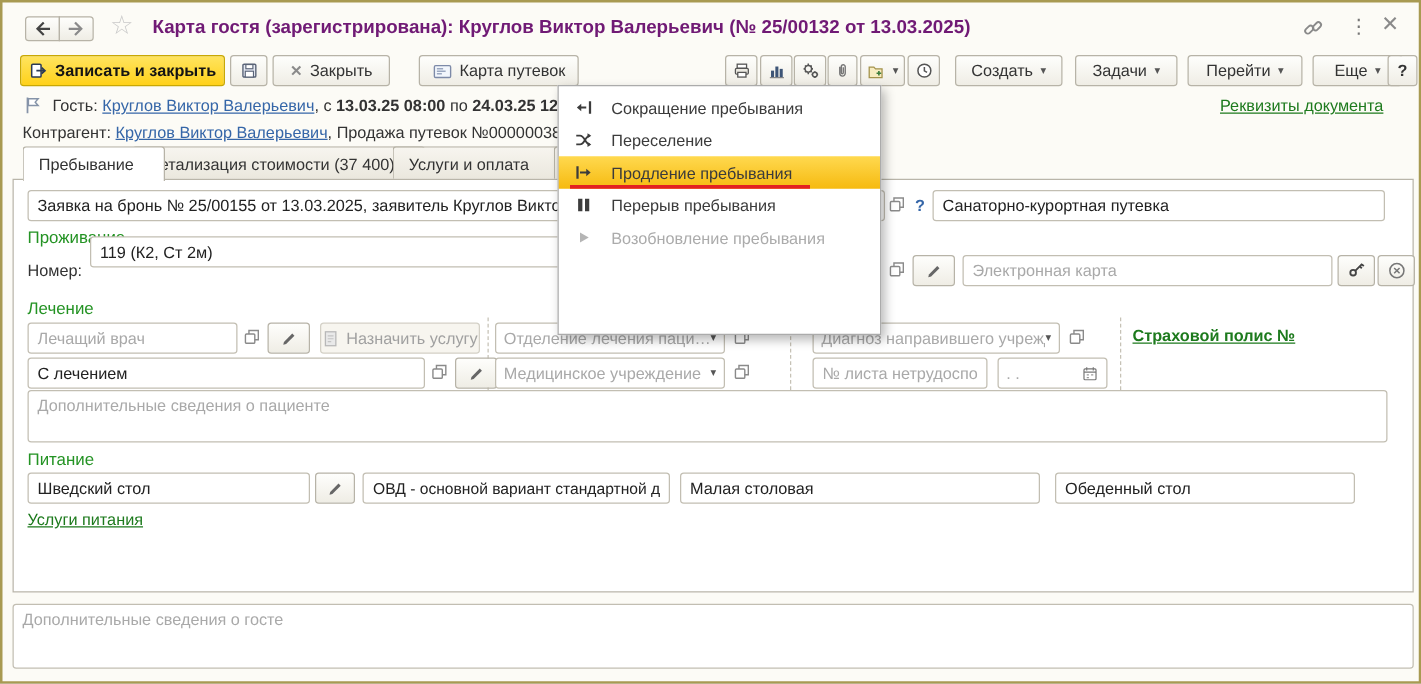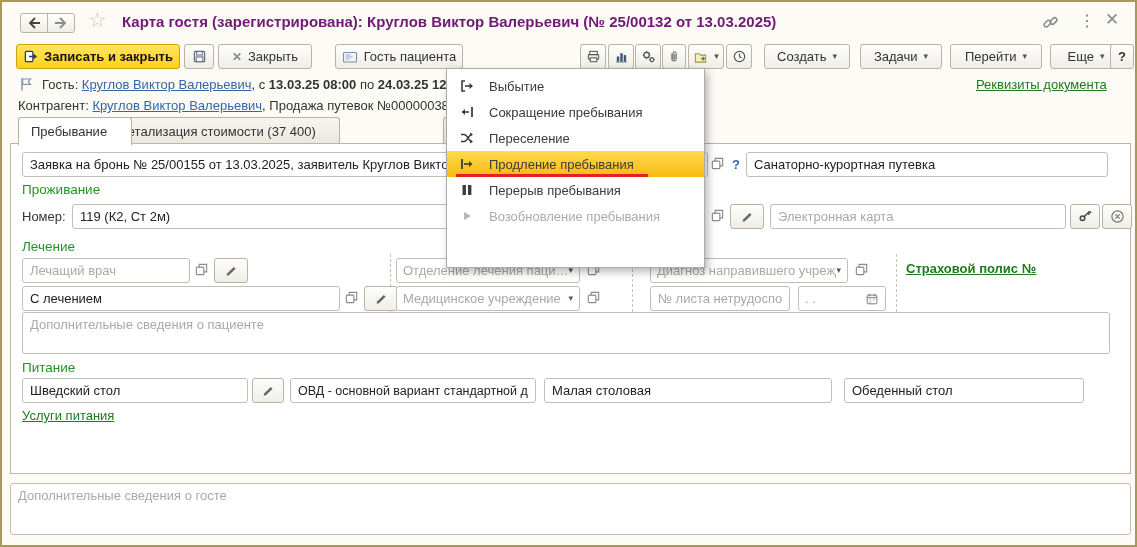--- a/index.html
+++ b/index.html
@@ -86,21 +86,21 @@
     <span style="color:#8a8a8a;font-weight:bold;font-size:12px;">✕</span>
     <span>Закрыть</span>
   </div>
   <div class="abs btn" style="left:333px;top:42px;width:128px;height:25px;">
     <span class="iconspan">
       <svg width="16" height="14" viewBox="0 0 16 14">
           <rect x="1.5" y="2.5" width="13" height="9.5" rx="1" fill="#f2f6fc" stroke="#7d8aa8" stroke-width="1.1"></rect>
           <path d="M3.5 5h5M3.5 7h7M3.5 9h4" stroke="#9aa7c0" stroke-width="1.1"></path>
         </svg>
     </span>
-    <span>Гость пациента</span>
+    <span>Карта путевок</span>
   </div>
   <div class="abs btn btn-focus" style="left:470px;top:42px;width:104px;height:25px;">
     <span class="iconspan">
       <svg width="13" height="14" viewBox="0 0 13 14">
           <path d="M6.5 1v9M2.5 7l4 4 4-4" stroke="#222" stroke-width="2" fill="none"></path>
         </svg>
     </span>
     <span>Выполнить</span>
     <span class="caret">▾</span>
   </div>
@@ -188,39 +188,42 @@
   <div class="abs textline" style="left:40px;top:75px;"><span>Гость: </span><span class="bl">Круглов Виктор Валерьевич</span><span>, с </span><b>13.03.25 08:00</b><span> по </span><b>24.03.25 12</b></div>
   <a class="abs gl" style="left:974px;top:75px;">Реквизиты документа</a>
   <div class="abs textline" style="left:16px;top:96px;"><span>Контрагент: </span><span class="bl">Круглов Виктор Валерьевич</span><span>, Продажа путевок №00000038</span></div>
 
   <div class="tab active" style="left:16px;width:88px;">
       <span>Пребывание</span>
     </div>
   <div class="tab" style="left:104px;width:208px;">
       <span>Детализация стоимости (37 400)</span>
     </div>
+  <div class="tab" style="left:312px;width:129px;">
+      <span>Услуги и оплата</span>
+    </div>
   <div class="tab" style="left:441px;width:62px;">
       <span>Ог</span>
     </div>
 
   <div class="abs panel" style="left:8px;top:141px;width:1121px;height:331px;"></div>
 
   <input class="abs input" style="left: 20px; top: 150px; width: 686px; height: 25px;" readonly="" value="Заявка на бронь № 25/00155 от 13.03.2025, заявитель Круглов Виктор Ва">
   <span class="abs iconspan" style="left:708px;top:154px;">
     <svg width="15" height="15" viewBox="0 0 16 16" fill="none" stroke="#8a8a8a" stroke-width="1.2">
         <rect x="2.5" y="5.5" width="8" height="8" rx="1"></rect>
         <path d="M5.5 5.5v-3h8v8h-3"></path>
       </svg>
   </span>
   <span class="abs" style="left:730px;top:155px;color:#3566a8;font-size:13px;font-weight:bold;">?</span>
   <input class="abs input" style="left: 744px; top: 150px; width: 362px; height: 25px;" readonly="" value="Санаторно-курортная путевка">
 
   <div class="abs heading" style="left:20px;top:180px;">Проживание</div>
   <div class="abs textline" style="left:20px;top:207px;">Номер:</div>
-  <input class="abs input" style="left: 70px; top: 202px; width: 632px; height: 25px;" readonly="" value="119 (К2, Ст 2м)">
+  <input class="abs input" style="left: 70px; top: 187px; width: 632px; height: 25px;" readonly="" value="119 (К2, Ст 2м)">
   <span class="abs iconspan" style="left:708px;top:206px;">
     <svg width="15" height="15" viewBox="0 0 16 16" fill="none" stroke="#8a8a8a" stroke-width="1.2">
         <rect x="2.5" y="5.5" width="8" height="8" rx="1"></rect>
         <path d="M5.5 5.5v-3h8v8h-3"></path>
       </svg>
   </span>
   <div class="abs btn" style="left:728px;top:202px;width:34px;height:25px;">
     <span class="iconspan">
       <svg width="14" height="14" viewBox="0 0 16 16">
           <path d="M3 13.5l2.6-.6 7.6-7.6-2-2-7.6 7.6z" fill="#666"></path>
@@ -253,20 +256,29 @@
         <rect x="2.5" y="5.5" width="8" height="8" rx="1"></rect>
         <path d="M5.5 5.5v-3h8v8h-3"></path>
       </svg>
   </span>
   <div class="abs btn" style="left:212px;top:256px;width:34px;height:25px;">
     <span class="iconspan">
       <svg width="14" height="14" viewBox="0 0 16 16">
           <path d="M3 13.5l2.6-.6 7.6-7.6-2-2-7.6 7.6z" fill="#666"></path>
         </svg>
     </span>
+  </div>
+  <div class="abs btn disabled" style="left:254px;top:256px;width:128px;height:25px;">
+    <span class="iconspan">
+      <svg width="13" height="14" viewBox="0 0 14 15">
+          <rect x="2.5" y="1.5" width="9" height="12" fill="#e9e9e9" stroke="#b8b8b8" stroke-width="1.1"></rect>
+          <path d="M4.5 5h5M4.5 7.5h5M4.5 10h3" stroke="#c4c4c4" stroke-width="1"></path>
+        </svg>
+    </span>
+    <span>Назначить услугу</span>
   </div>
 
   <div class="abs dash" style="left:388px;top:252px;height:58px;"></div>
 
   <div class="abs fakefield" style="left:394px;top:256px;width:184px;height:25px;">
     <span class="ph">Отделение лечения паци…</span>
     <span class="caret">▾</span>
   </div>
   <span class="abs iconspan" style="left:584px;top:260px;">
     <svg width="15" height="15" viewBox="0 0 16 16" fill="none" stroke="#8a8a8a" stroke-width="1.2">
@@ -341,30 +353,20 @@
     </span>
   </div>
   <input class="abs input" style="left: 288px; top: 376px; width: 246px; height: 25px; font-size: 12.5px;" readonly="" value="ОВД - основной вариант стандартной диеты">
   <input class="abs input" style="left: 542px; top: 376px; width: 288px; height: 25px;" readonly="" value="Малая столовая">
   <input class="abs input" style="left: 842px; top: 376px; width: 240px; height: 25px;" readonly="" value="Обеденный стол">
   <a class="abs gl" style="left:20px;top:406px;">Услуги питания</a>
 
   <textarea class="abs input" style="left: 8px; top: 481px; width: 1121px; height: 52px;" readonly="" placeholder="Дополнительные сведения о госте"></textarea>
 
   <div class="menu">
-    <div class="mi">
-      <span class="iconspan">
-        <svg width="16" height="16" viewBox="0 0 16 16">
-            <path d="M6 3H3v10h3" fill="none" stroke="#3c3c3c" stroke-width="1.6"></path>
-            <path d="M6 8h6" stroke="#3c3c3c" stroke-width="1.6"></path>
-            <path d="M10.5 5 14 8l-3.5 3z" fill="#3c3c3c"></path>
-          </svg>
-      </span>
-      <span>Выбытие</span>
-    </div>
     <div class="mi">
       <span class="iconspan">
         <svg width="16" height="16" viewBox="0 0 16 16">
             <path d="M13 3v10" stroke="#3c3c3c" stroke-width="1.8"></path>
             <path d="M4 8h6" stroke="#3c3c3c" stroke-width="1.6"></path>
             <path d="M6 5 2.5 8 6 11z" fill="#3c3c3c"></path>
           </svg>
       </span>
       <span>Сокращение пребывания</span>
     </div>

